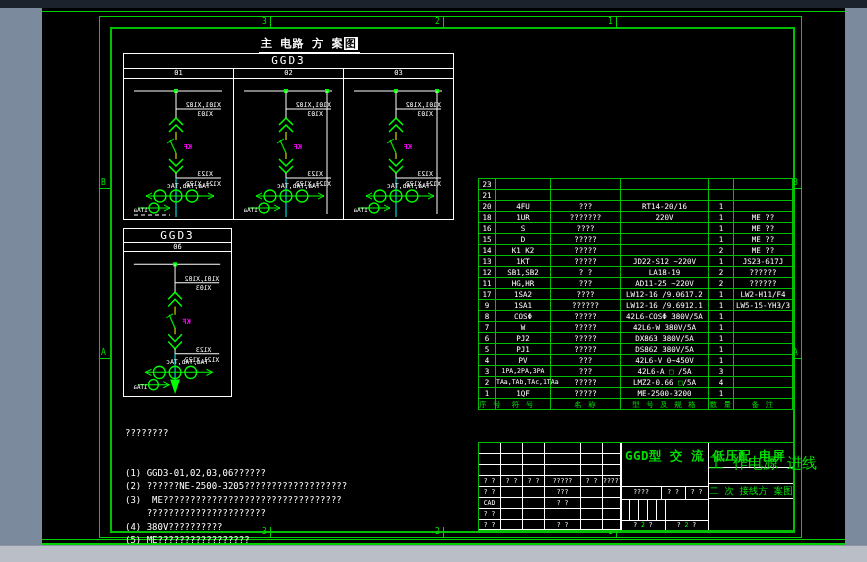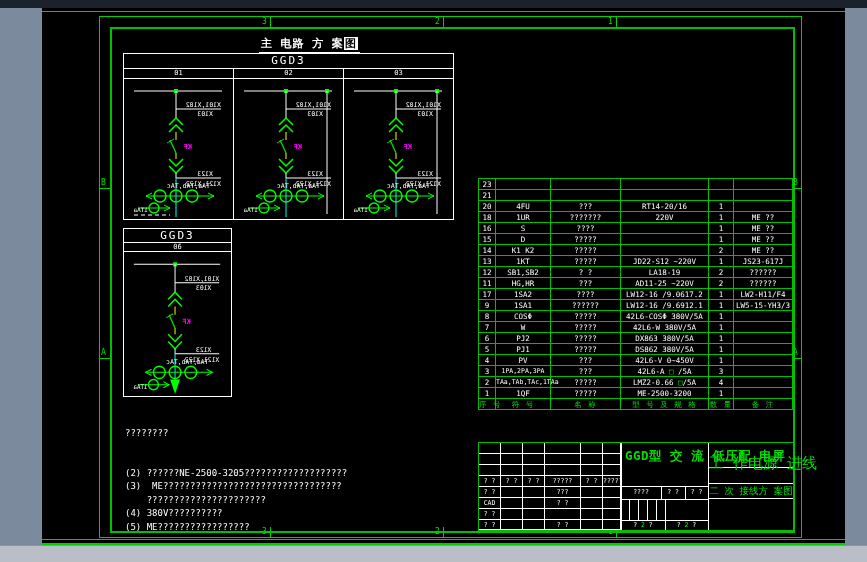--- a/index.html
+++ b/index.html
@@ -245,21 +245,21 @@
               <circle cx="30" cy="129" r="5" stroke="#00ff00" stroke-width="1.4" fill="none"></circle>
               <text transform="scale(-1,1)" x="-24" y="133" fill="#fff" font-size="6" text-anchor="start">1TAa</text>
               <polygon points="47,124 57,124 52,138" fill="#00ff00"></polygon>
             </svg>
           </div>
       </div>
     </div>
 
     <div id="notes" class="abs" style="left:83px;top:392px">
       <div>????????</div>
-      <div id="note-lines"><div>(2) ??????NE-2500-3205???????????????????</div><div>(3)  ME?????????????????????????????????</div><div>    ??????????????????????</div><div>(4) 380V??????????</div><div>(5) ME?????????????????</div></div>
+      <div id="note-lines"><div>(1) GGD3-01,02,03,06??????</div><div>(2) ??????NE-2500-3205???????????????????</div><div>(3)  ME?????????????????????????????????</div><div>    ??????????????????????</div><div>(4) 380V??????????</div><div>(5) ME?????????????????</div></div>
     </div>
 
     <table id="parts" class="abs" style="left:436px;top:170px;width:314px">
       <colgroup>
         <col style="width:17px">
           <col style="width:55px">
           <col style="width:70px">
         <col style="width:88px">
           <col style="width:25px">
           <col style="width:59px">

